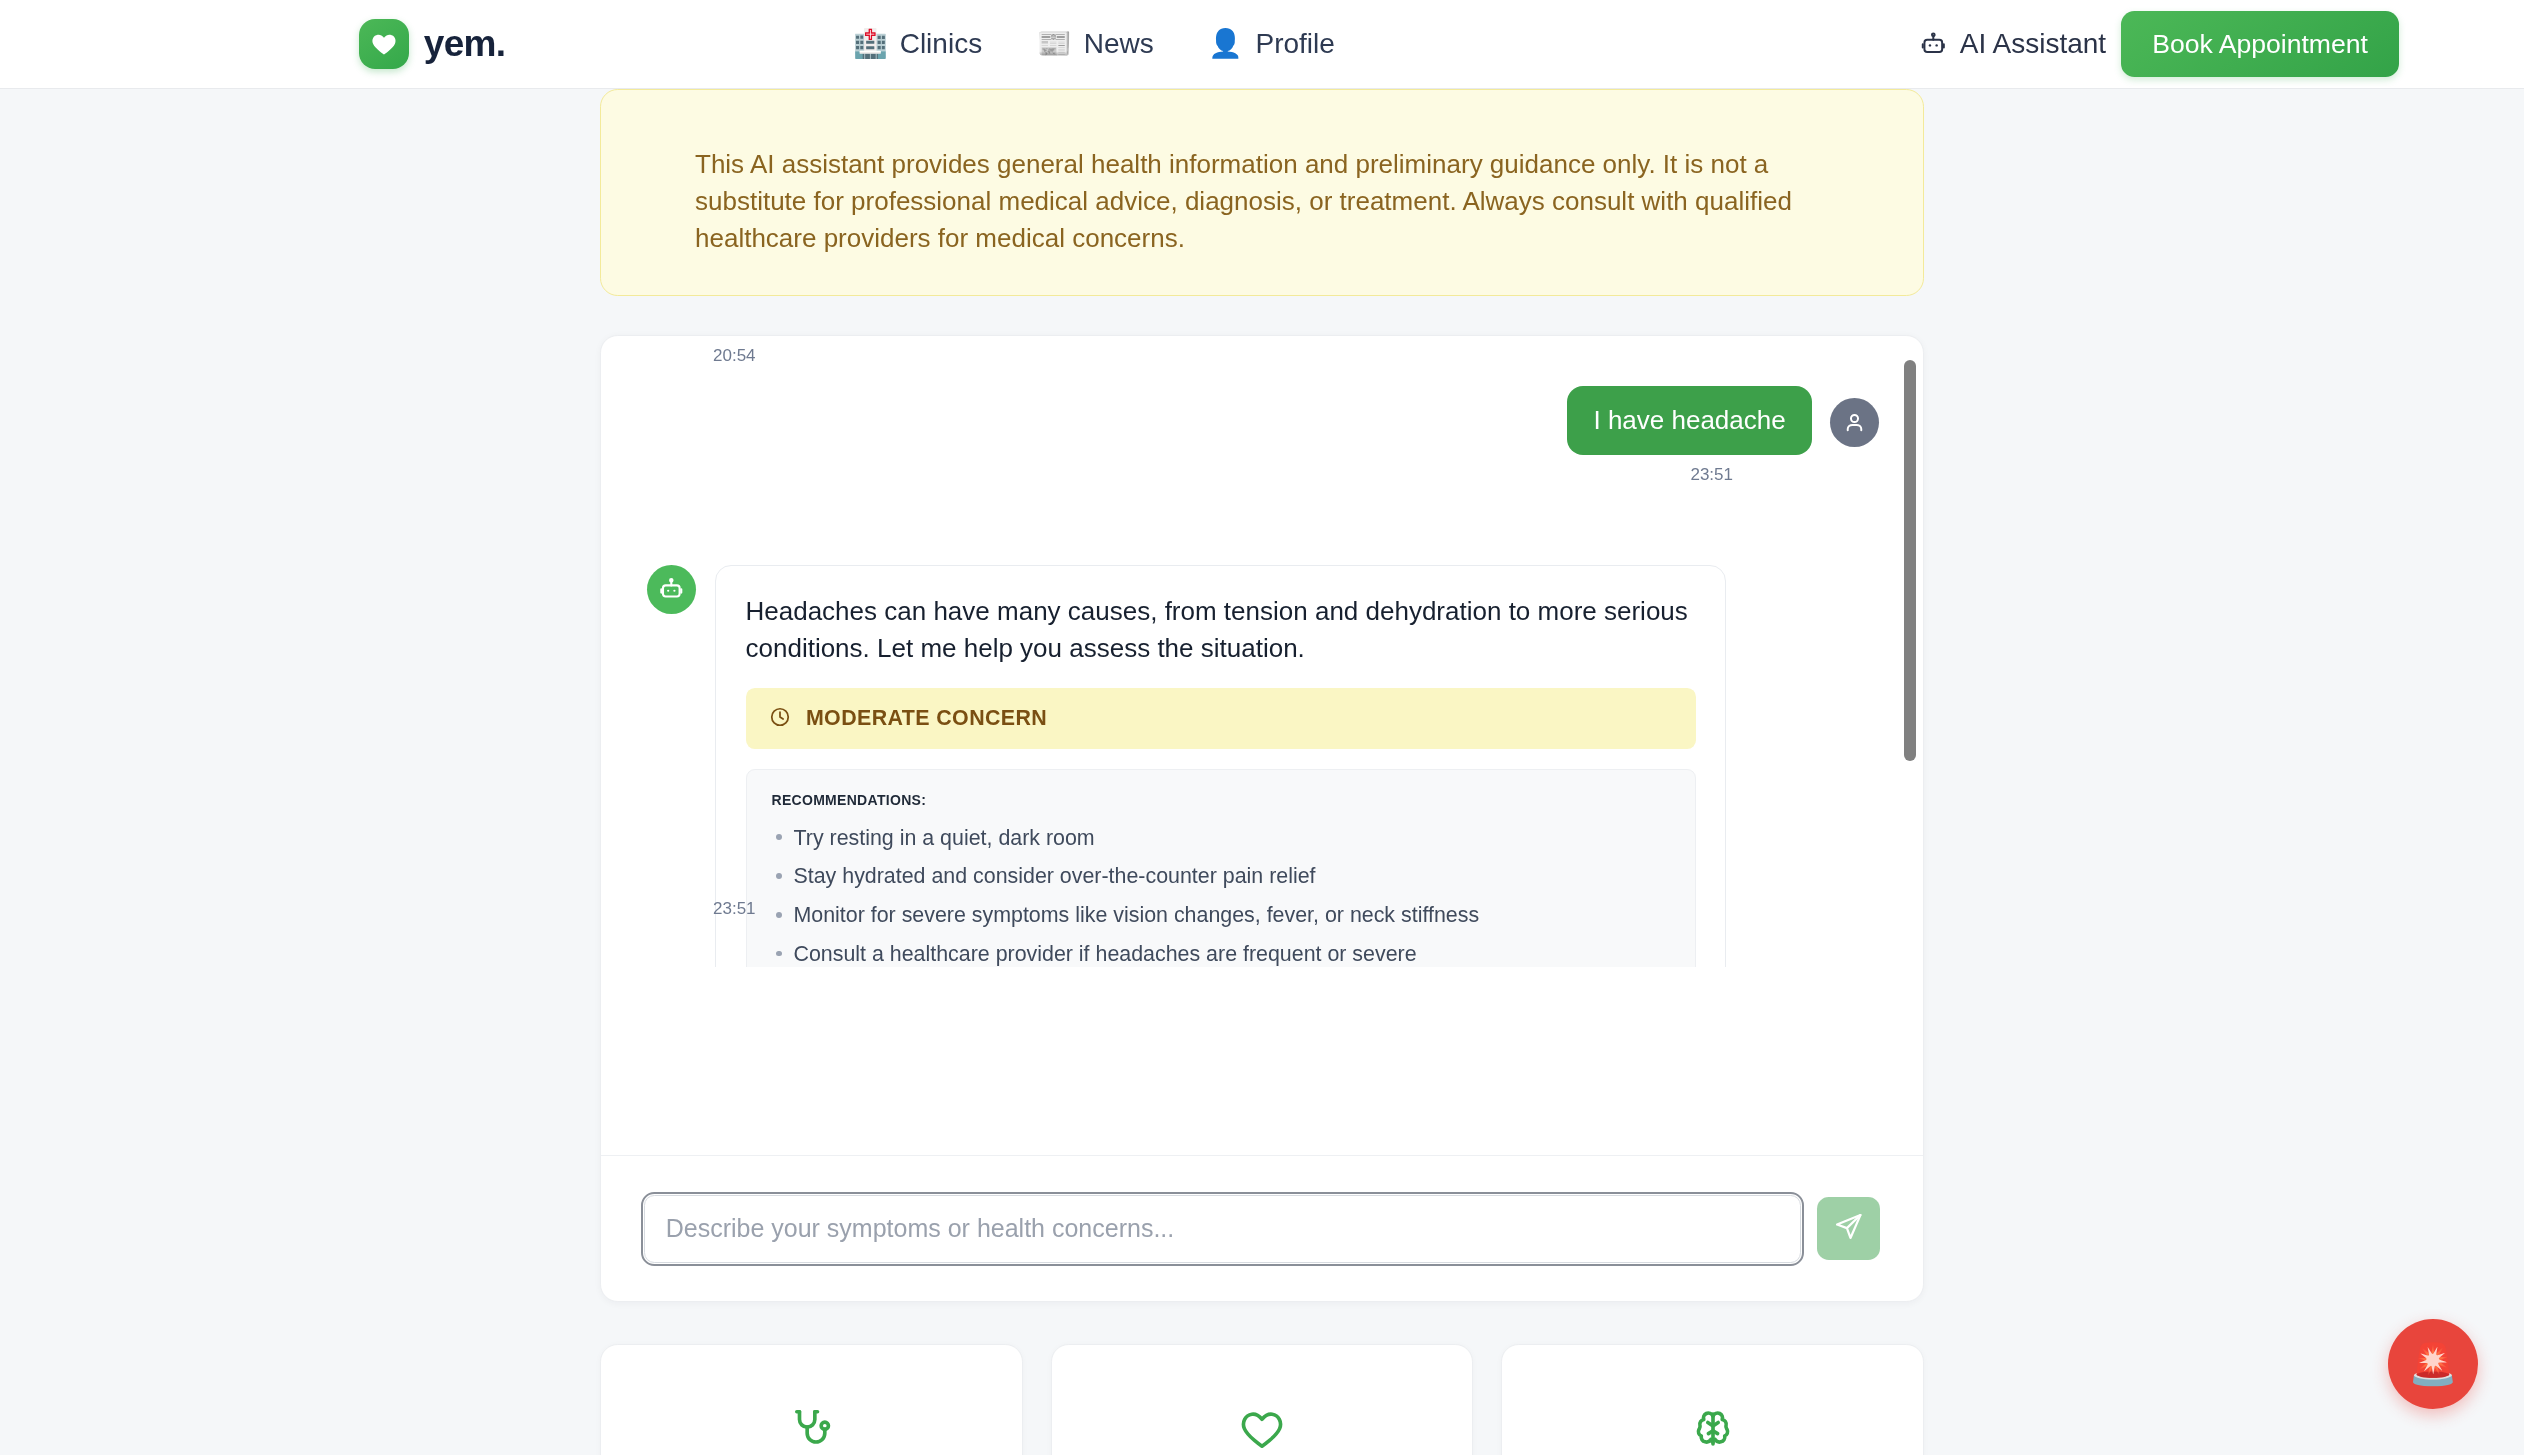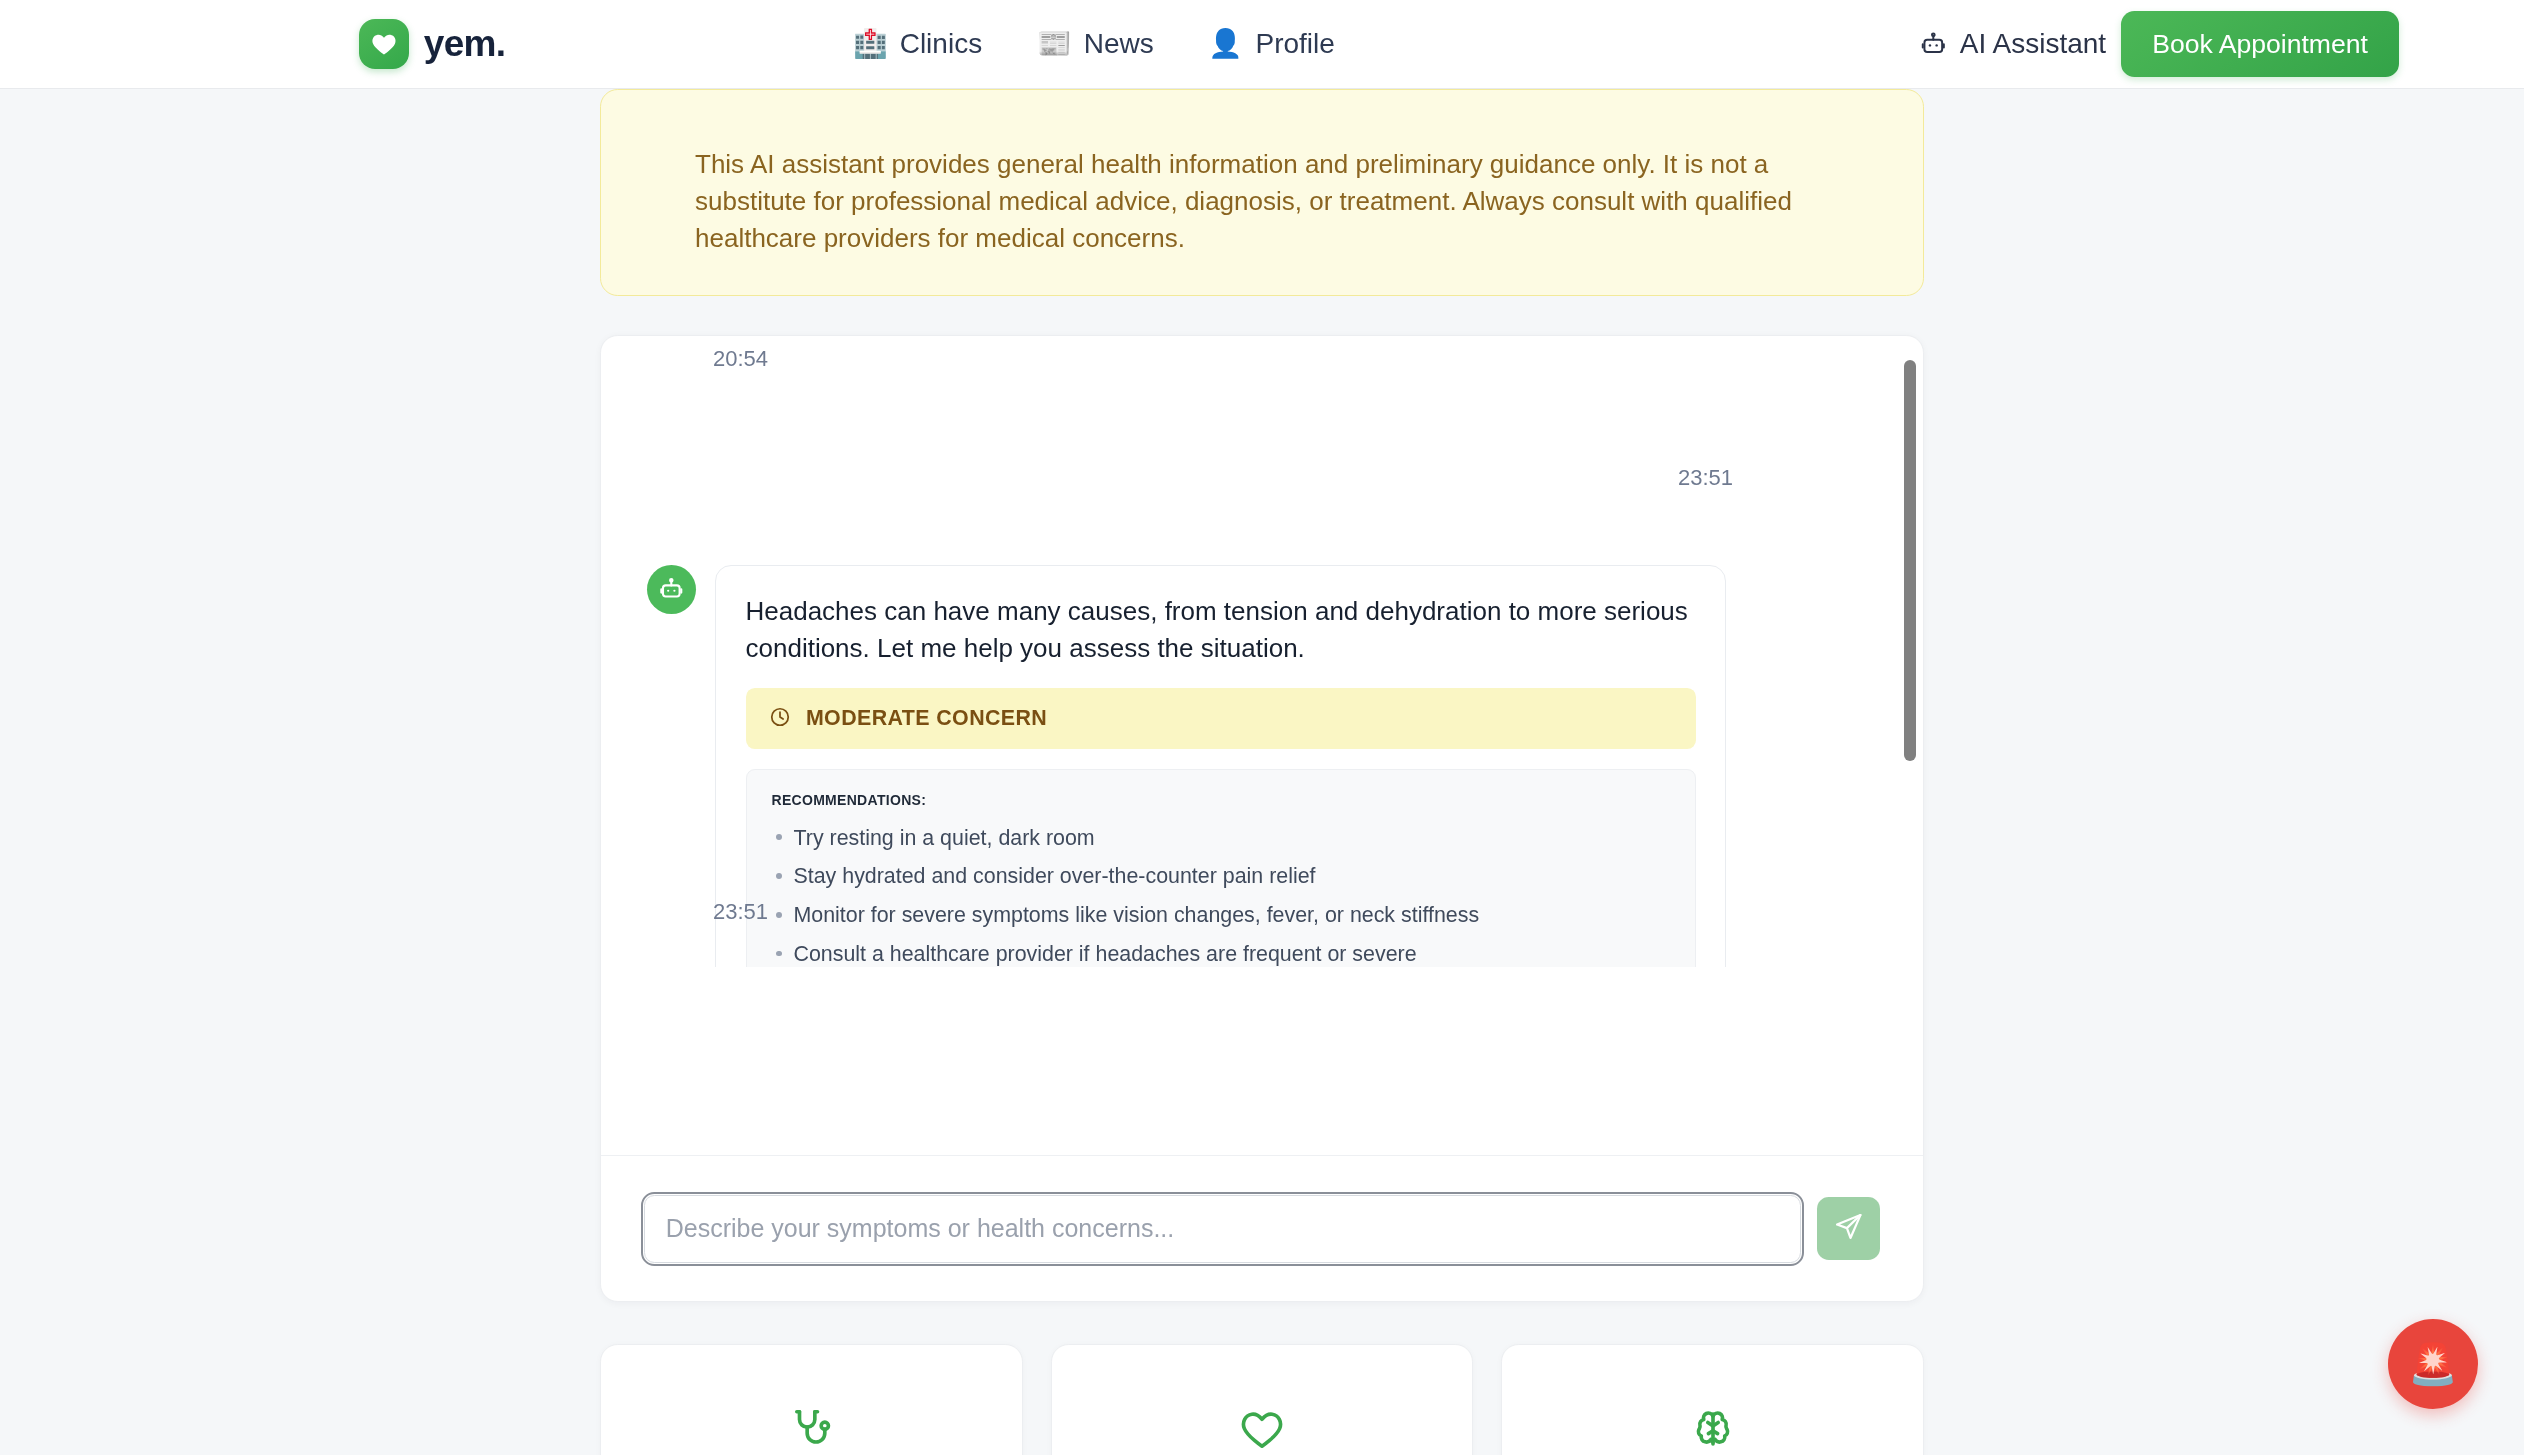--- a/index.html
+++ b/index.html
@@ -70,21 +70,21 @@
   }
   .chat-head {
     height: 112px; border-bottom: 1.5px solid #eef0f3;
     display: flex; align-items: center; padding-left: 46px; gap: 16px;
   }
   .chat-head svg { width: 29.5px; height: 29.5px; display: block; }
   .chat-head-title { font-size: 29.5px; font-weight: 700; color: #111827; }
 
   .chat-scroll { position: relative; height: 631px; overflow: hidden; padding: 29.5px 0 0 0; }
 
-  .ts { font-size: 22px; color: #6f7a90; }
+  .ts { font-size: 17px; color: #6f7a90; }
   .ts-left  { position: absolute; left: 112px; top: 10.3px; }
   .ts-user  { position: absolute; right: 190px; top: 129px; }
   .ts-bot   { position: absolute; left: 112px; top: 563px; }
 
   .row-user { position: absolute; right: 44px; top: 50px; display: flex; align-items: flex-start; gap: 17.7px; }
   .bubble-user {
     background: #3da04a; color: #ffffff; font-size: 26px;
     padding: 19px 26.6px; border-radius: 16px; white-space: nowrap;
   }
   .avatar {
@@ -222,20 +222,29 @@
     <div class="disc-body">This AI assistant provides general health information and preliminary guidance only. It is not a substitute for professional medical advice, diagnosis, or treatment. Always consult with qualified healthcare providers for medical concerns.</div>
   </div>
 
   <div class="chatcard">
 
 
     <div class="chat-scroll">
 
       <div class="ts ts-left">20:54</div>
 
+      <div class="row-user">
+        <div class="bubble-user">I have headache</div>
+        <div class="avatar avatar-user">
+          <svg viewBox="0 0 24 24" fill="none" stroke="#ffffff" stroke-width="1.9" stroke-linecap="round" stroke-linejoin="round">
+            <circle cx="12" cy="8.2" r="3.4"></circle>
+              <path d="M5.5 19.5v-1.3c0-2.3 2.1-3.9 4.6-3.9h3.8c2.5 0 4.6 1.6 4.6 3.9v1.3"></path>
+          </svg>
+        </div>
+      </div>
 
       <div class="ts ts-user">23:51</div>
 
       <div class="row-bot">
         <div class="avatar avatar-bot">
           <svg viewBox="0 0 24 24" fill="none" stroke="#ffffff" stroke-width="1.9" stroke-linecap="round" stroke-linejoin="round">
             <rect x="4.5" y="8.5" width="15" height="10" rx="2.4"></rect>
               <path d="M12 8.5V5"></path>
               <circle cx="12" cy="3.9" r="1.1"></circle>
             <circle cx="9.2" cy="13.3" r="1" fill="#ffffff" stroke="none"></circle>

